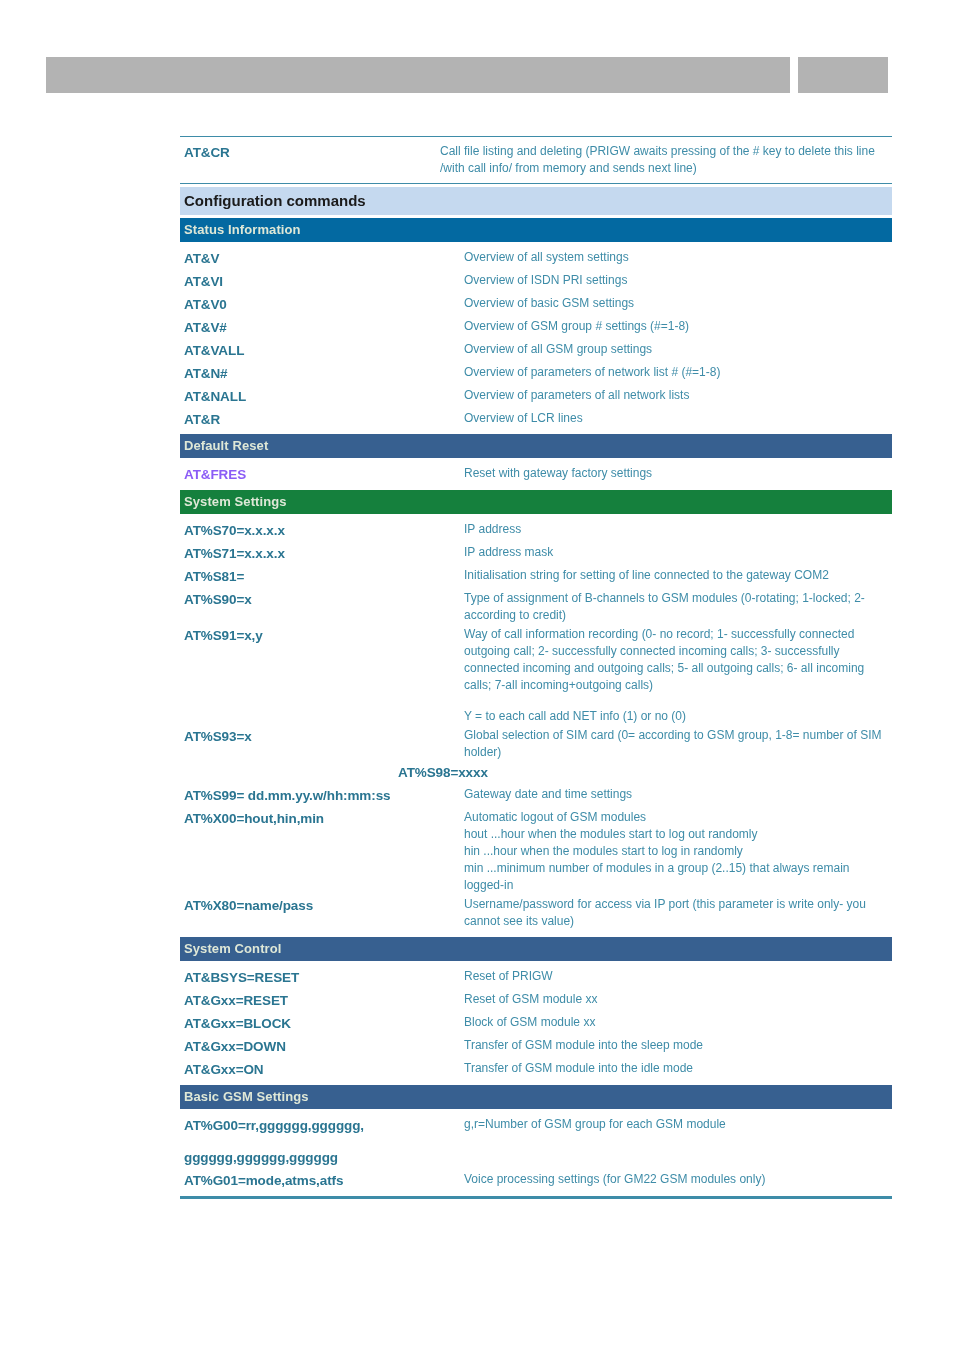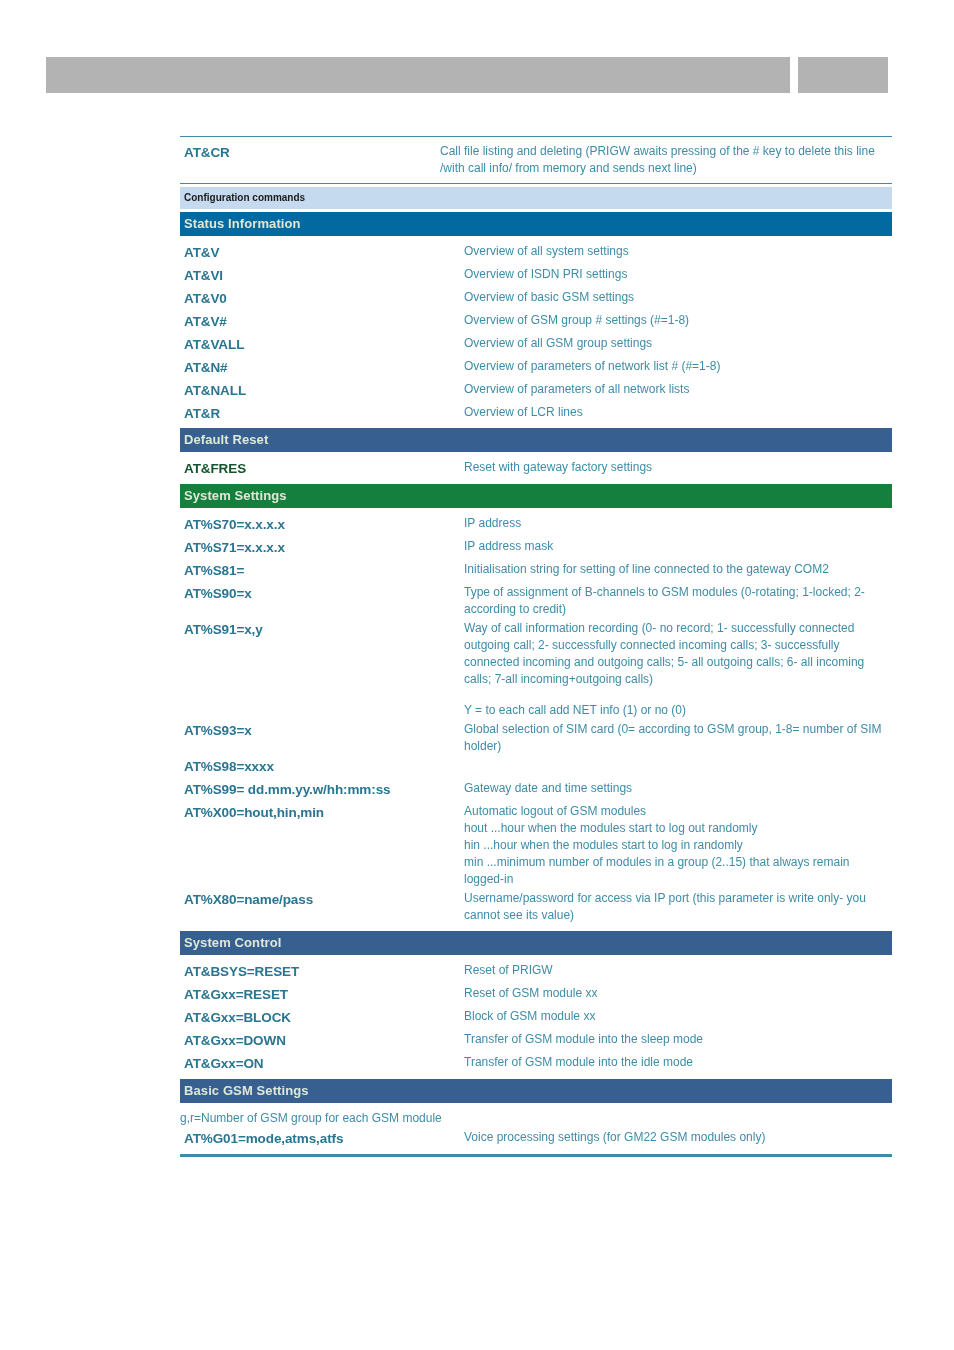--- a/index.html
+++ b/index.html
@@ -75,21 +75,21 @@
     white-space: pre-line;
   }
   
   .row-top .cmd  { width: 256px; }
   .row-top .desc { padding-left: 0px; }
 
   
   .row-std .cmd  { width: 280px; }
   .row-std .desc { padding-left: 0px; }
 
-  .row-tight { padding: 1px 0 1px 0; }
+  .row-tight { padding: 1px 0 1px 0; justify-content: center; }
   .row-loose { padding: 6px 0 6px 0; }
 
   
   .cmd-cont {
     font-weight: bold;
     font-size: 13.5px;
     color: #2a7591;
     line-height: 1.55;
     padding-left: 4px;
     letter-spacing: -0.1px;
@@ -98,21 +98,21 @@
   
   .desc-extra {
     margin-top: 14px;
   }
 
   
   .band-major {
     background: #c5d9ef;
     color: #1b1b1b;
     font-weight: bold;
-    font-size: 10px;
+    font-size: 15px;
     padding: 5px 0 6px 4px;
     width: 100%;
     box-sizing: border-box;
   }
   .band-section {
     background: #376090;
     color: #dfe8d7;
     font-weight: bold;
     font-size: 13px;
     padding: 4px 0 5px 4px;
@@ -181,21 +181,21 @@
     <div class="cmd" style="color: rgb(42, 117, 145);">AT&amp;R</div>
     <div class="desc" style="color: rgb(62, 140, 168);">Overview of LCR lines</div>
   </div>
 
   <div class="spacer-xs"></div>
 
   <div class="band-section" style="background: rgb(55, 96, 144); color: rgb(223, 232, 215);">Default Reset</div>
   <div class="spacer-sm"></div>
 
   <div class="row row-std row-tight">
-    <div class="cmd" style="color: #14532d;">AT&amp;FRES</div>
+    <div class="cmd" style="color: #8b5cf6;">AT&amp;FRES</div>
     <div class="desc" style="color: rgb(62, 140, 168);">Reset with gateway factory settings</div>
   </div>
 
   <div class="spacer-xs"></div>
 
   <div class="band-section" style="background: #15803d; color: rgb(223, 232, 215);">System Settings</div>
   <div class="spacer-sm"></div>
 
   <div class="row row-std row-tight">
     <div class="cmd" style="color: rgb(42, 117, 145);">AT%S70=x.x.x.x</div>
@@ -270,20 +270,24 @@
     <div class="cmd" style="color: rgb(42, 117, 145);">AT&amp;Gxx=ON</div>
     <div class="desc" style="color: rgb(62, 140, 168);">Transfer of GSM module into the idle mode</div>
   </div>
 
   <div class="spacer-xs"></div>
 
   <div class="band-section" style="background: rgb(55, 96, 144); color: rgb(223, 232, 215);">Basic GSM Settings</div>
   <div class="spacer-sm"></div>
 
   <div class="row row-std row-tight">
+    <div class="cmd" style="width: 280px; color: rgb(42, 117, 145);">
+      <div>AT%G00=rr,gggggg,gggggg,</div>
+      <div class="cmd-cont" style="padding-left: 0px; margin-top: 11px; color: rgb(42, 117, 145);">gggggg,gggggg,gggggg</div>
+    </div>
     <div class="desc" style="color: rgb(62, 140, 168);">g,r=Number of GSM group for each GSM module</div>
   </div>
 
   <div class="row row-std row-tight">
     <div class="cmd" style="color: rgb(42, 117, 145);">AT%G01=mode,atms,atfs</div>
     <div class="desc" style="color: rgb(62, 140, 168);">Voice processing settings (for GM22 GSM modules only)</div>
   </div>
 
   <div class="spacer-xs"></div>
   <div class="rule-thick" style="background: rgb(62, 140, 168);"></div>

